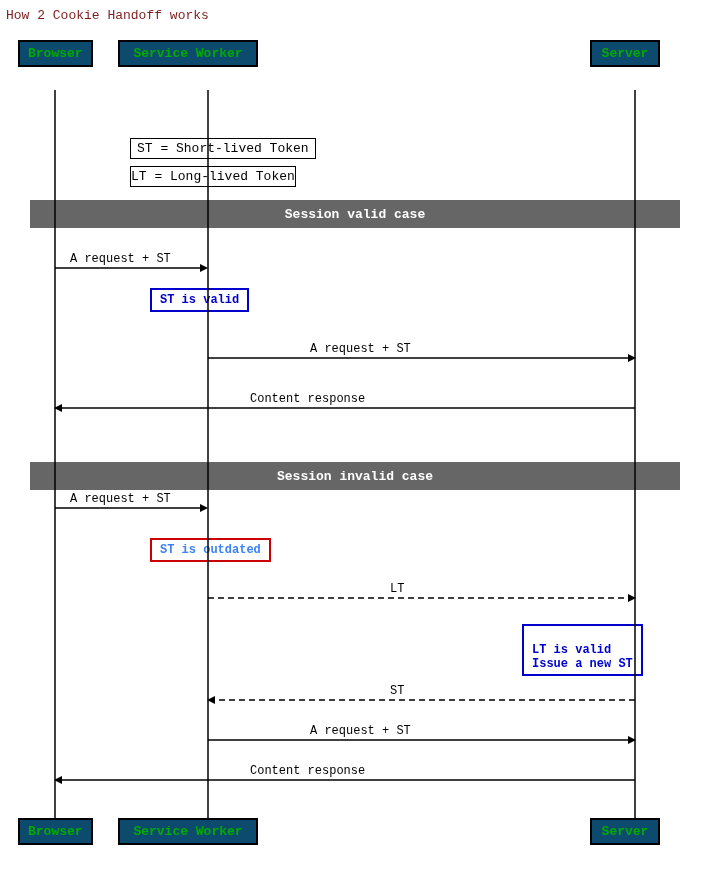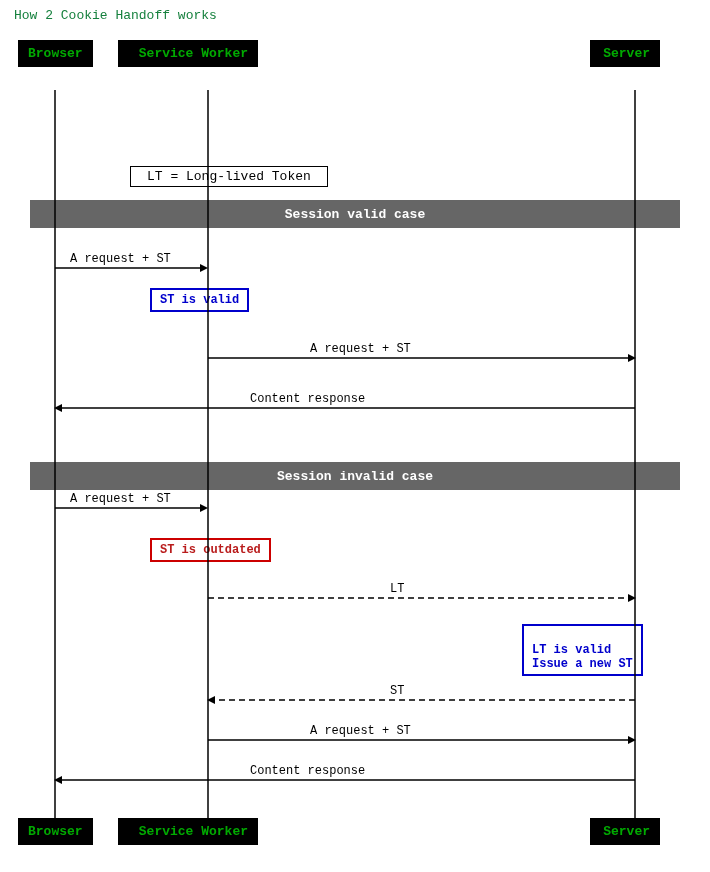--- a/index.html
+++ b/index.html
@@ -12,34 +12,34 @@
       position: relative;
     }
     .diagram-container {
       position: relative;
       width: 710px;
       height: 872px;
     }
     .title {
       position: absolute;
       top: 8px;
-      left: 14px;
+      left: 6px;
       font-size: 13px;
-      color: #15803d;
+      color: #7f1d1d;
     }
     
     .actor-box {
       position: absolute;
       border: 2px solid #000;
       padding: 4px 8px;
       font-size: 13px;
       font-weight: bold;
       color: #00aa00;
-      background: #000000;
-      text-align: right;
+      background: #0c4a6e;
+      text-align: center;
     }
     
     .section-bar {
       position: absolute;
       left: 30px;
       right: 30px;
       height: 28px;
       background: #666;
       display: flex;
       align-items: center;
@@ -60,21 +60,21 @@
       font-family: 'Courier New', Courier, monospace;
       background: #fff;
       font-weight: bold;
     }
     .note-blue {
       border-color: #0000cc;
       color: #0000cc;
     }
     .note-red {
       border-color: #cc0000;
-      color: #b91c1c;
+      color: #3b82f6;
     }
     
     svg.arrows {
       position: absolute;
       top: 0;
       left: 0;
       width: 710px;
       height: 872px;
       pointer-events: none;
     }
@@ -99,21 +99,24 @@
   <div class="actor-box" style="left:18px; top:818px; min-width:70px;">
     <span>Browser</span>
   </div>
   <div class="actor-box" style="left:118px; top:818px; min-width:140px;">
     <span>Service Worker</span>
   </div>
   <div class="actor-box" style="left:590px; top:818px; min-width:70px;">
     <span>Server</span>
   </div>
 
-  <div style="position:absolute; left:130px; top:166px; font-family:'Courier New',monospace; font-size:13px; border:1px solid #000; padding:2px 16px; background:#fff;">
+  <div style="position:absolute; left:130px; top:138px; font-family:'Courier New',monospace; font-size:13px; border:1px solid #000; padding:2px 6px; background:#fff;">
+    <span>ST = Short-lived Token</span>
+  </div>
+  <div style="position:absolute; left:130px; top:166px; font-family:'Courier New',monospace; font-size:13px; border:1px solid #000; padding:2px 0; background:#fff;">
     <span>LT = Long-lived Token</span>
   </div>
 
   <div class="section-bar" style="top:462px;">
     <span>Session invalid case</span>
   </div>
 
   <div class="section-bar" style="top:200px;">
     <span>Session valid case</span>
   </div>

